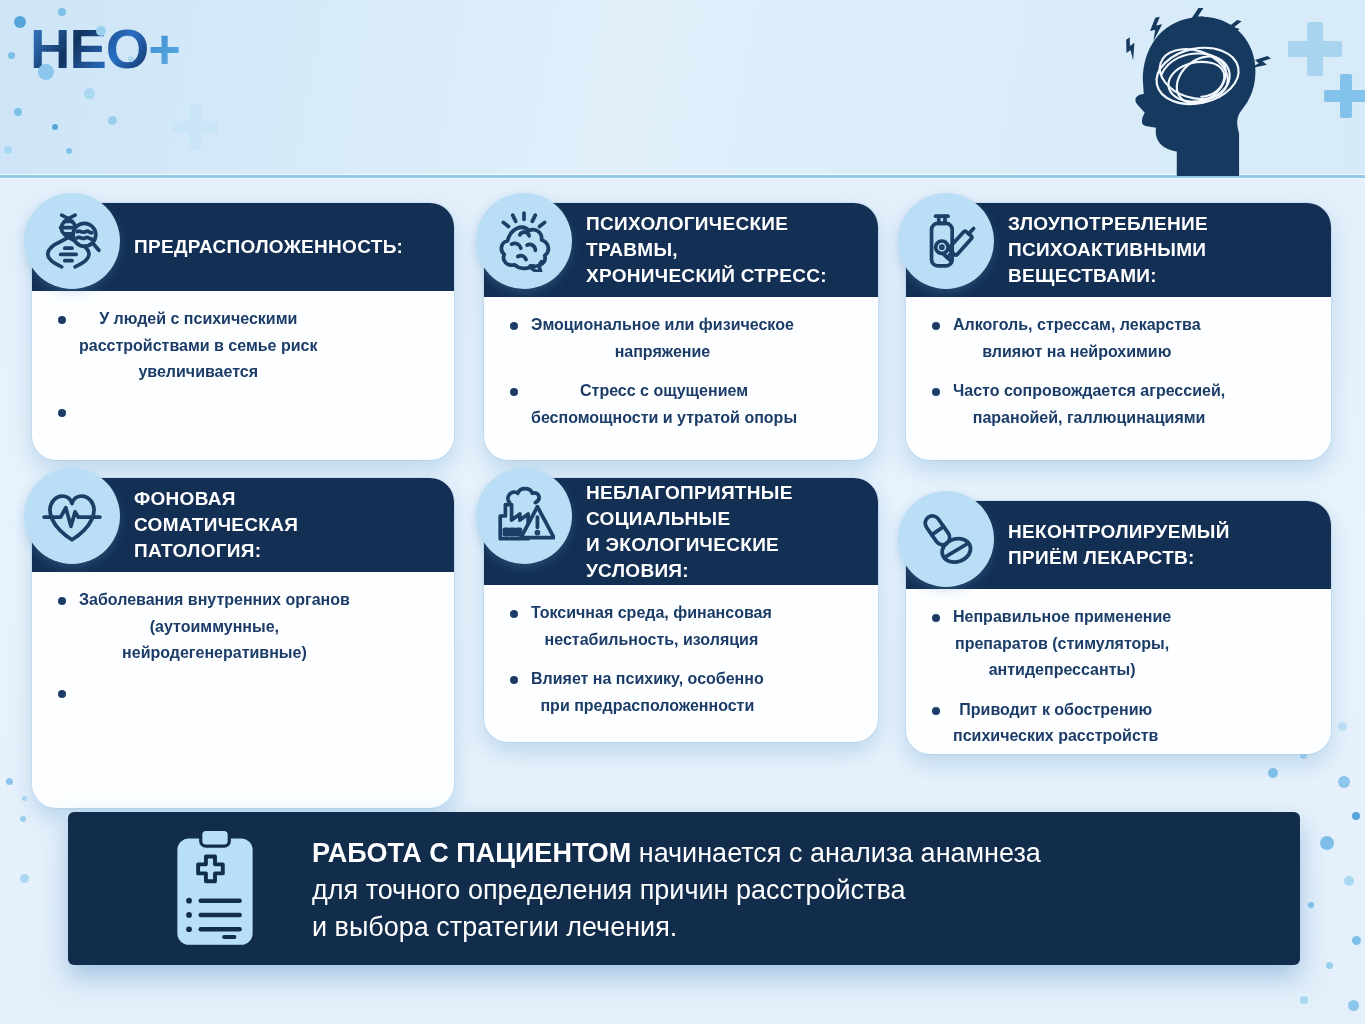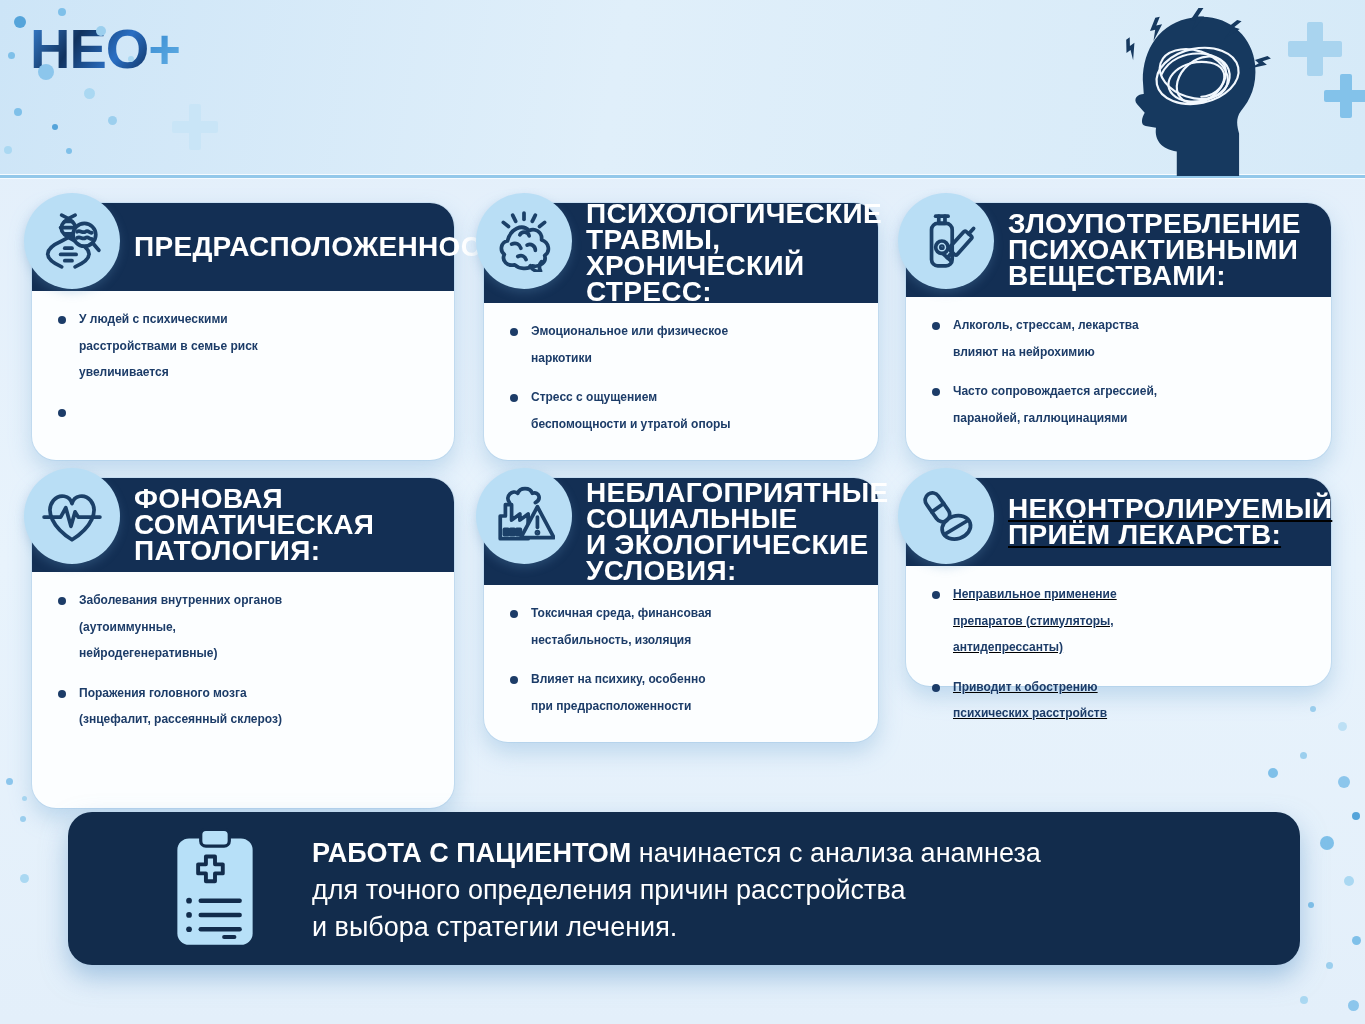--- a/index.html
+++ b/index.html
@@ -34,46 +34,46 @@
   .plus::before { left:0; top:36%; width:100%; height:28%; }
   .plus::after  { top:0; left:36%; height:100%; width:28%; }
   .deco-dot { position:absolute; border-radius:50%; }
 
   
   .card { position:absolute; border-radius:24px; background:#fcfeff; display:flex; flex-direction:column;
           box-shadow:0 10px 22px rgba(125,175,215,.40), 0 0 0 1px rgba(185,215,240,.45); }
   .card-header { position:relative; background:#132f54; border-radius:24px 24px 0 0;
                  min-height:88px; display:flex; align-items:center;
                  padding:8px 12px 8px 102px; }
-  .card-title { color:#ffffff; font-size:28px; line-height:26px; font-weight:700;
+  .card-title { color:#ffffff; font-size:19px; line-height:26px; font-weight:700;
                 letter-spacing:.3px; white-space:pre-line; }
   .icon-circle { position:absolute; left:-8px; top:-10px; width:96px; height:96px; border-radius:50%;
                  background:#b9def5; display:flex; align-items:center; justify-content:center; z-index:2;
                  box-shadow:0 4px 10px rgba(100,150,195,.25); }
   .icon-circle svg { width:62px; height:62px; }
   .card-body { flex:1; padding:15px 18px 10px 26px; }
   .bullet-list { list-style:none; }
   .bullet-item { display:flex; gap:13px; margin-bottom:13px; }
   .bullet-dot { width:8px; height:8px; border-radius:50%; background:#1c3c68; margin-top:10px; flex:none; }
-  .bullet-text { font-size:12px; line-height:26.5px; color:#1c3c68; font-weight:600; white-space:pre-line; }
+  .bullet-text { font-size:16px; line-height:26.5px; color:#1c3c68; font-weight:600; white-space:pre-line;text-align:center; }
 
   
   .card.c1 { left:32px;  top:203px; width:422px; height:257px; }
   .card.c2 { left:484px; top:203px; width:394px; height:257px; }
   .card.c3 { left:906px; top:203px; width:425px; height:257px; }
   .card.c4 { left:32px;  top:478px; width:422px; height:330px; }
   .card.c5 { left:484px; top:478px; width:394px; height:264px; }
-  .card.c6 { left:906px; top:478px; width:425px; height:208px;text-decoration:underline; }
+  .card.c6 { left:906px; top:501px; width:425px; height:253px; }
 
   .card-icon-stroke { stroke:#1b4068; stroke-width:3.6; fill:none;
                       stroke-linecap:round; stroke-linejoin:round; }
 
   
   .banner { position:absolute; left:68px; top:812px; width:1232px; height:153px;
-            background:#122c4c; border-radius:24px;
+            background:#122c4c; border-radius:6px;
             box-shadow:0 12px 26px rgba(110,160,205,.55); }
   .banner-icon { position:absolute; left:104px; top:16px; width:86px; height:122px; }
   .banner-text { position:absolute; left:244px; top:23px; color:#ffffff;
                  font-size:27px; line-height:37px; font-weight:500; }
   .banner-bold { font-weight:800; }
 </style>
 </head>
 <body>
 
 <div class="page">
@@ -205,21 +205,21 @@
     </div>
     <header class="card-header">
       <h2 class="card-title">ПСИХОЛОГИЧЕСКИЕ ТРАВМЫ,
 ХРОНИЧЕСКИЙ СТРЕСС:</h2>
     </header>
     <div class="card-body">
       <ul class="bullet-list">
         <li class="bullet-item">
           <span class="bullet-dot"></span>
           <span class="bullet-text">Эмоциональное или физическое
-наркотики</span>
+напряжение</span>
         </li>
         <li class="bullet-item">
           <span class="bullet-dot"></span>
           <span class="bullet-text">Стресс с ощущением
 беспомощности и утратой опоры</span>
         </li>
       </ul>
     </div>
   </article>
 
@@ -275,22 +275,20 @@
     <div class="card-body">
       <ul class="bullet-list">
         <li class="bullet-item">
           <span class="bullet-dot"></span>
           <span class="bullet-text">Заболевания внутренних органов
 (аутоиммунные,
 нейродегенеративные)</span>
         </li>
         <li class="bullet-item">
           <span class="bullet-dot"></span>
-          <span class="bullet-text">Поражения головного мозга
-(знцефалит, рассеянный склероз)</span>
         </li>
       </ul>
     </div>
   </article>
 
   <article class="card c5">
     <div class="icon-circle">
       <svg viewBox="0 0 60 60" class="card-icon-stroke">
         <path d="M16 17 C11 11 19 4 24 8 C26 2 36 2 38 8 C45 6 47 14 41 17"></path>
         <path d="M7 52 L7 30 L12 30 L12 19 L18 19 L18 30 L18 34 L26 28 L26 34 L34 28 L34 52 Z"></path>

